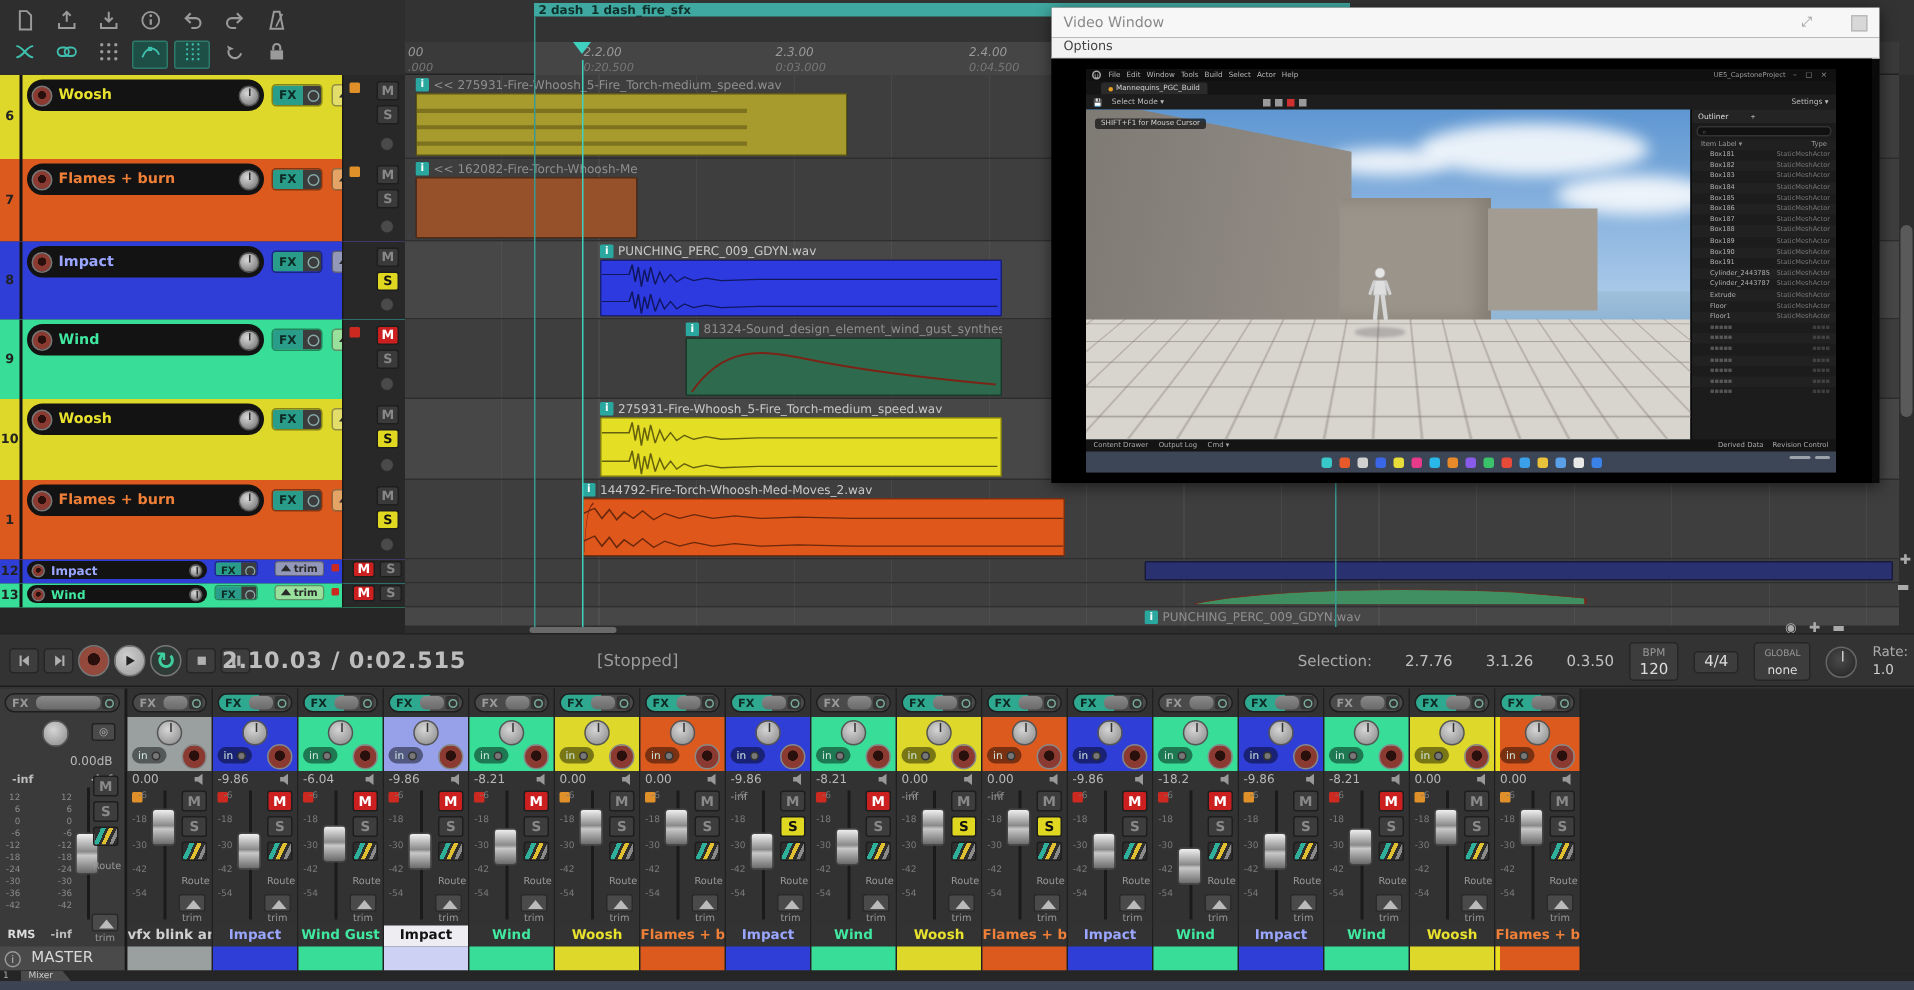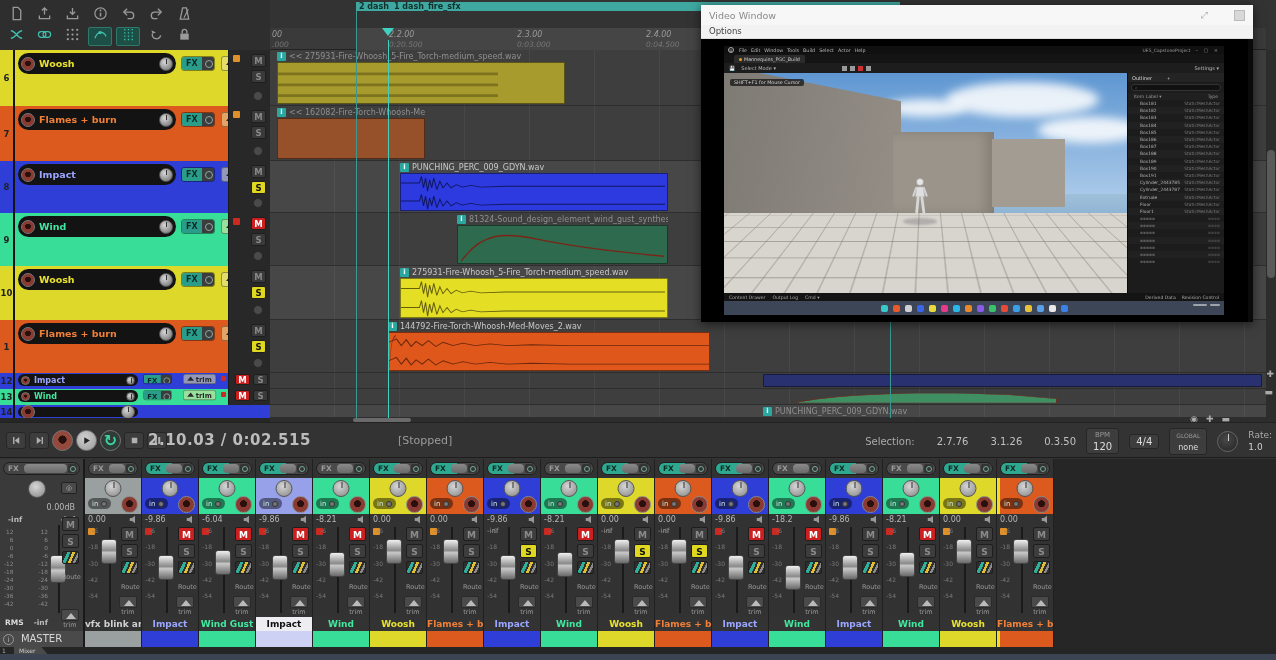--- a/index.html
+++ b/index.html
@@ -694,34 +694,20 @@
               <span>trim</span>
             </span>
     </div>
     <div class="trk-side">
       <span class="side-ind red"></span>
       <span class="side-m on">M</span>
       <span class="side-s">S</span>
 
     </div>
   </div>
-        <div class="trk c-blue partial" style="height: 13px;">
-    <div class="trk-gutter">
-            <span class="trk-num">14</span>
-          </div>
-    <div class="trk-main">
-      <div class="trk-pill">
-        <span class="trk-rec"></span>
-        <span class="trk-name t-blue"></span>
-        <span class="trk-knob"></span>
-      </div>
-
-    </div>
-
-  </div>
       </div>
   </div>
 
   <div id="videown">
     <div id="vw-title">
       <span>Video Window</span>
       <span class="sp"></span>
       <span class="vw-fit">⤢</span>
       <span class="vw-close"></span>
     </div>

